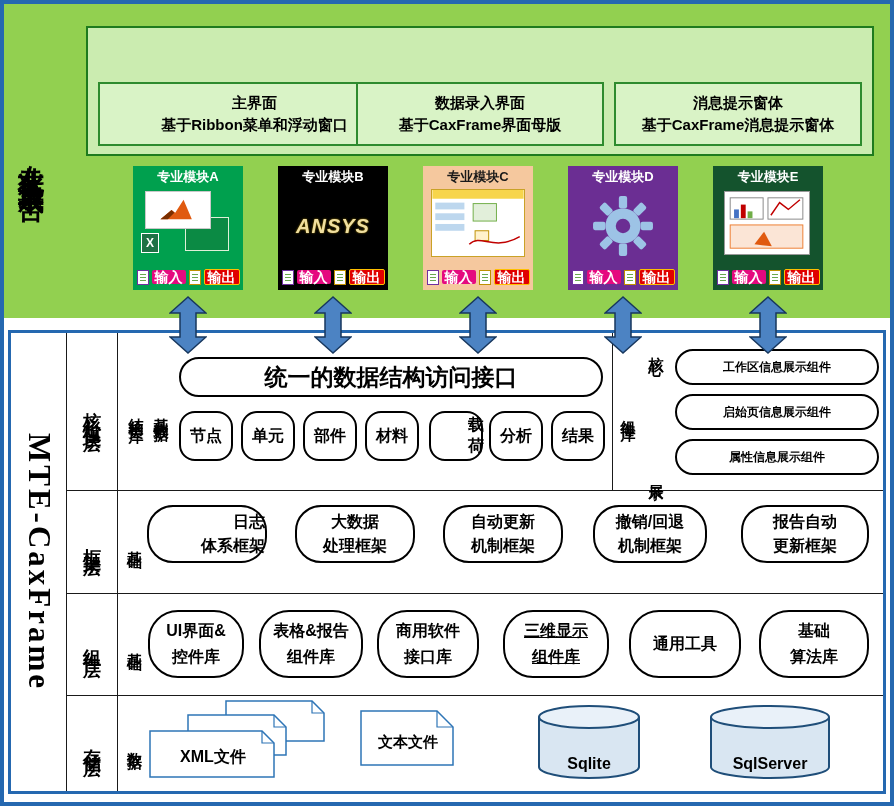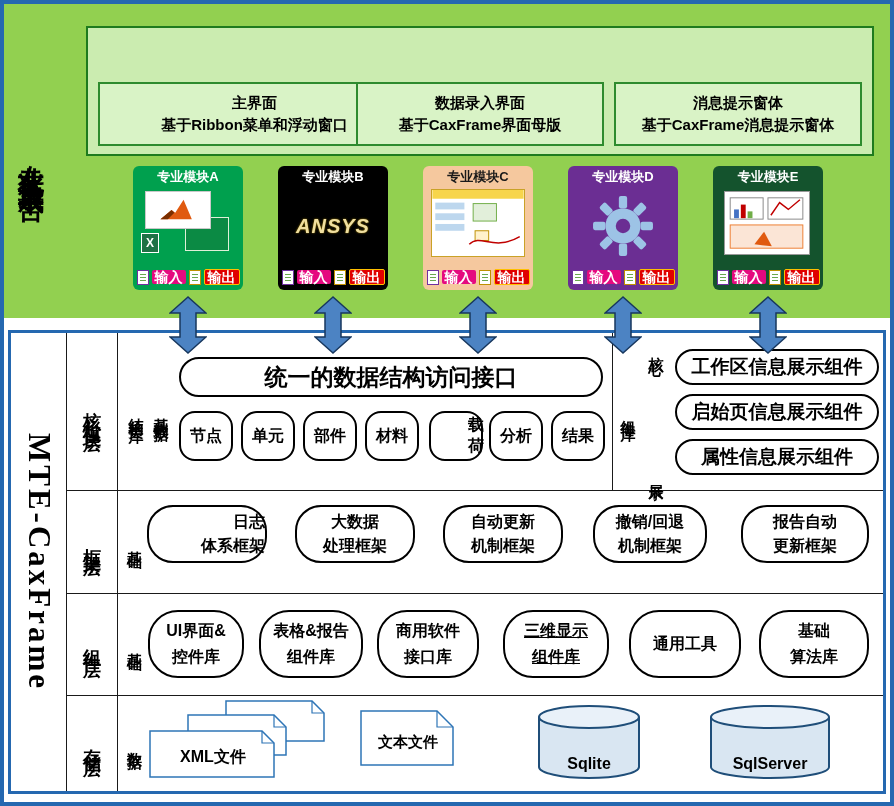--- a/index.html
+++ b/index.html
@@ -13,21 +13,21 @@
 
   
   #green-panel { left:4px; top:4px; width:886px; height:314px; background:var(--panel-green,#92D050); }
   #platform-title { left:8px; top:6px; width:48px; height:310px; }
   #platform-title span { font-size:26px; letter-spacing:4px; }
   #ui-panel { left:86px; top:26px; width:788px; height:130px; background:var(--ui-fill,#CBECB0); border:2px solid var(--ui-border,#1E7B1E); }
   #ui-title { position:absolute; left:0; top:6px; width:100%; text-align:center; font-size:19px; }
   .ui-card { position:absolute; top:54px; height:64px; background:var(--card-fill,#D9F3C6); border:2px solid var(--card-border,#2E8B2E); display:flex; flex-direction:column; align-items:center; justify-content:center; text-align:center; font-size:15px; line-height:1.5; }
 
   
-  .module { position:absolute; top:166px; width:110px; height:124px;border-radius:6px; }
+  .module { position:absolute; top:166px; width:110px; height:124px; }
   .mod-label { height:21px; display:flex; align-items:center; justify-content:center; font-size:13px; }
   .mod-body { position:relative; height:78px; }
   .mod-io { position:absolute; bottom:5px; left:0; width:100%; display:flex; align-items:center; justify-content:center; gap:3px; }
   .doc { width:12px; height:15px; background:#fff; position:relative; display:inline-block; }
   .doc::before { content:""; position:absolute; left:2px; right:2px; top:3px; bottom:3px;
     background:repeating-linear-gradient(to bottom,#6AA84F 0 1px,transparent 1px 3px); }
   .doc-in { border:1px solid #7030A0; }
   .doc-out { border:1px solid #BF9000; }
   .io-tag { font-size:14px; color:#fff; padding:0 3px; line-height:14px; border-radius:2px; }
   .io-in { background:var(--input-tag,#E5097F); }
@@ -55,21 +55,21 @@
   .layer-label span { font-size:18px; letter-spacing:6px; }
   .sub-col { font-size:15px; letter-spacing:3px; }
   #core-subs { position:absolute; left:108px; top:0; width:58px; height:157px; display:flex; align-items:center; justify-content:center; gap:6px; }
   .rbox { position:absolute; background:#fff; border:2px solid #000; display:flex; flex-direction:column; align-items:center; justify-content:center; text-align:center; }
   #iface-box { left:168px; top:24px; width:424px; height:40px; border-radius:20px; font-size:23px; }
   .node-box { top:78px; width:54px; height:50px; border-radius:16px; font-size:16px; }
   #right-subs { position:absolute; left:603px; top:0; width:58px; height:157px; }
   #right-subs .col-a { position:absolute; left:4px; top:50%; transform:translateY(-50%); }
   #right-subs .col-b-top { position:absolute; left:32px; top:12px; }
   #right-subs .col-b-bot { position:absolute; left:32px; bottom:12px; }
-  .show-box { left:664px; width:204px; height:36px; border-radius:18px; font-size:19px; }
+  .show-box { left:664px; width:204px; height:36px; border-radius:18px; font-size:12px; }
   .sub-single { position:absolute; left:106px; width:34px; }
   .fw-box { top:172px; height:58px; border-radius:26px; font-size:16px; line-height:1.5; }
   .cp-box { top:277px; height:68px; border-radius:30px; font-size:16px; line-height:1.6; }
 
   
   #xml-stack { left:135px; top:366px; width:190px; height:80px; }
   .stack-label { position:absolute; left:4px; top:38px; width:126px; height:40px; display:flex; align-items:center; justify-content:center; font-size:16px; }
   #text-file { left:348px; top:376px; width:98px; height:58px; }
   .file-label { position:absolute; inset:0; display:flex; align-items:center; justify-content:center; padding-top:8px; font-size:15px; }
   .db { width:104px; height:80px; }

